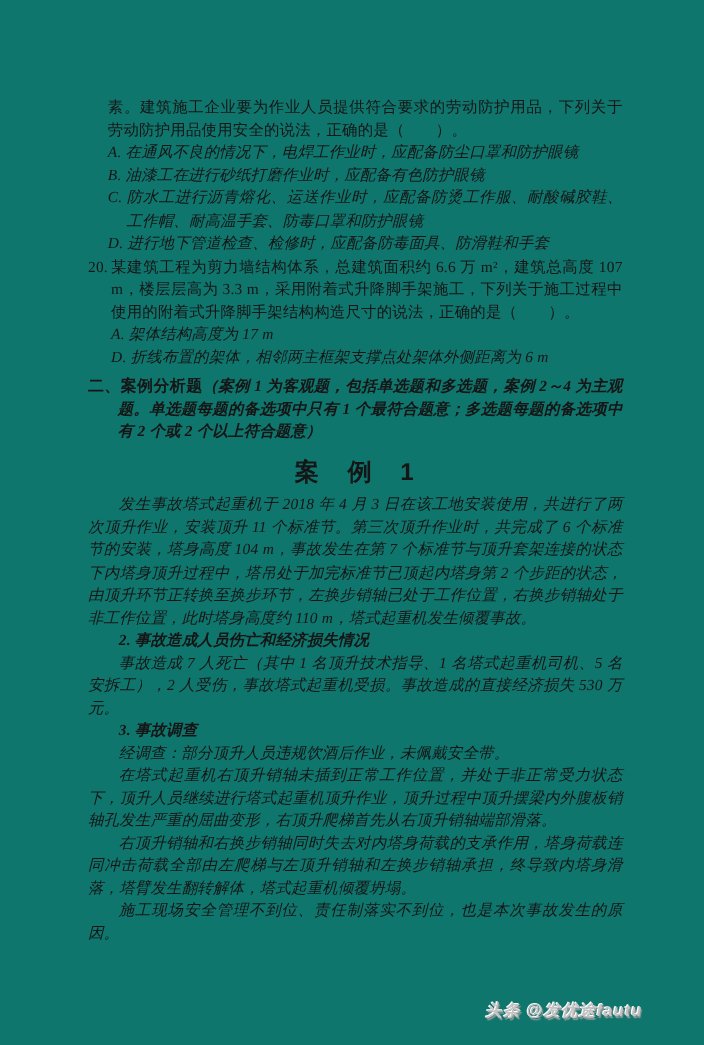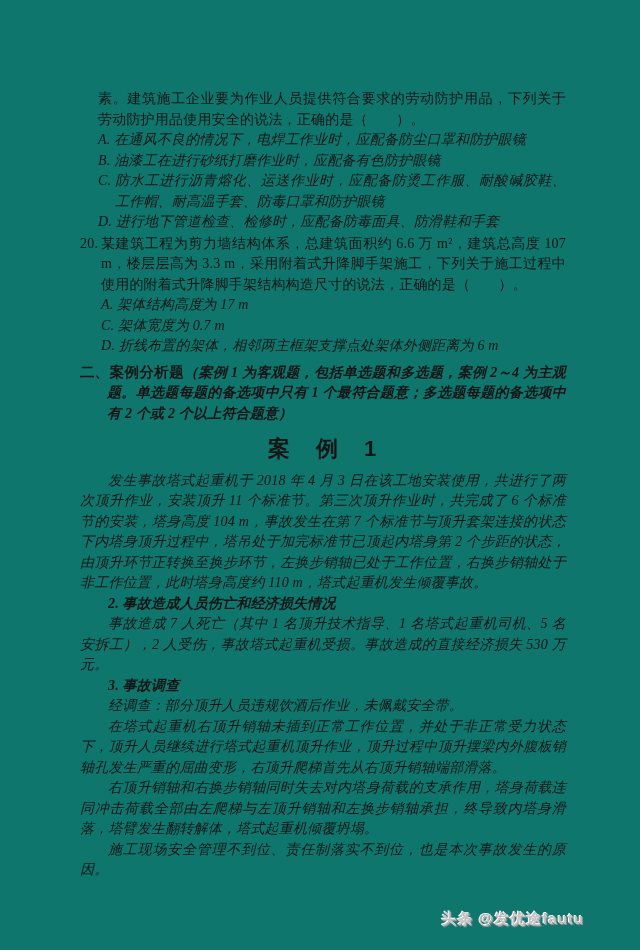--- a/index.html
+++ b/index.html
@@ -67,20 +67,21 @@
   .watermark{
     position:absolute;
     right:56px;top:910px;
     font-family:"Liberation Sans","DejaVu Sans",sans-serif;
     font-size:15px;
     font-weight:bold;
     letter-spacing:1px;
     color:#c3c3c3;
     text-shadow:-1px -1px 0 #ffffff,1px 1px 1px #9a9a9a;
     user-select:none;
+    font-style:italic;
   }
 </style>
 </head>
 <body>
 
 <div class="page">
   <div class="content">
 
     <div class="q-cont">
       <div class="stem">素。建筑施工企业要为作业人员提供符合要求的劳动防护用品，下列关于劳动防护用品使用安全的说法，正确的是（　　）。</div>
@@ -88,21 +89,20 @@
       <div class="option">B. 油漆工在进行砂纸打磨作业时，应配备有色防护眼镜</div>
       <div class="option">C. 防水工进行沥青熔化、运送作业时，应配备防烫工作服、耐酸碱胶鞋、工作帽、耐高温手套、防毒口罩和防护眼镜</div>
       <div class="option">D. 进行地下管道检查、检修时，应配备防毒面具、防滑鞋和手套</div>
     </div>
 
     <div class="question">
       <div class="qnum">20.</div>
       <div class="qbody">
         <div class="stem">某建筑工程为剪力墙结构体系，总建筑面积约 6.6 万 m²，建筑总高度 107 m，楼层层高为 3.3 m，采用附着式升降脚手架施工，下列关于施工过程中使用的附着式升降脚手架结构构造尺寸的说法，正确的是（　　）。</div>
         <div class="option">A. 架体结构高度为 17 m</div>
-        <div class="option">C. 架体宽度为 0.7 m</div>
         <div class="option">D. 折线布置的架体，相邻两主框架支撑点处架体外侧距离为 6 m</div>
       </div>
     </div>
 
     <div class="section"><span class="sec-title">二、案例分析题</span><span class="sec-note">（案例 1 为客观题，包括单选题和多选题，案例 2～4 为主观题。单选题每题的备选项中只有 1 个最符合题意；多选题每题的备选项中有 2 个或 2 个以上符合题意）</span></div>
 
     <div class="case-title">案　例　1</div>
 
     <p class="case-p">发生事故塔式起重机于 2018 年 4 月 3 日在该工地安装使用，共进行了两次顶升作业，安装顶升 11 个标准节。第三次顶升作业时，共完成了 6 个标准节的安装，塔身高度 104 m，事故发生在第 7 个标准节与顶升套架连接的状态下内塔身顶升过程中，塔吊处于加完标准节已顶起内塔身第 2 个步距的状态，由顶升环节正转换至换步环节，左换步销轴已处于工作位置，右换步销轴处于非工作位置，此时塔身高度约 110 m，塔式起重机发生倾覆事故。</p>
 

